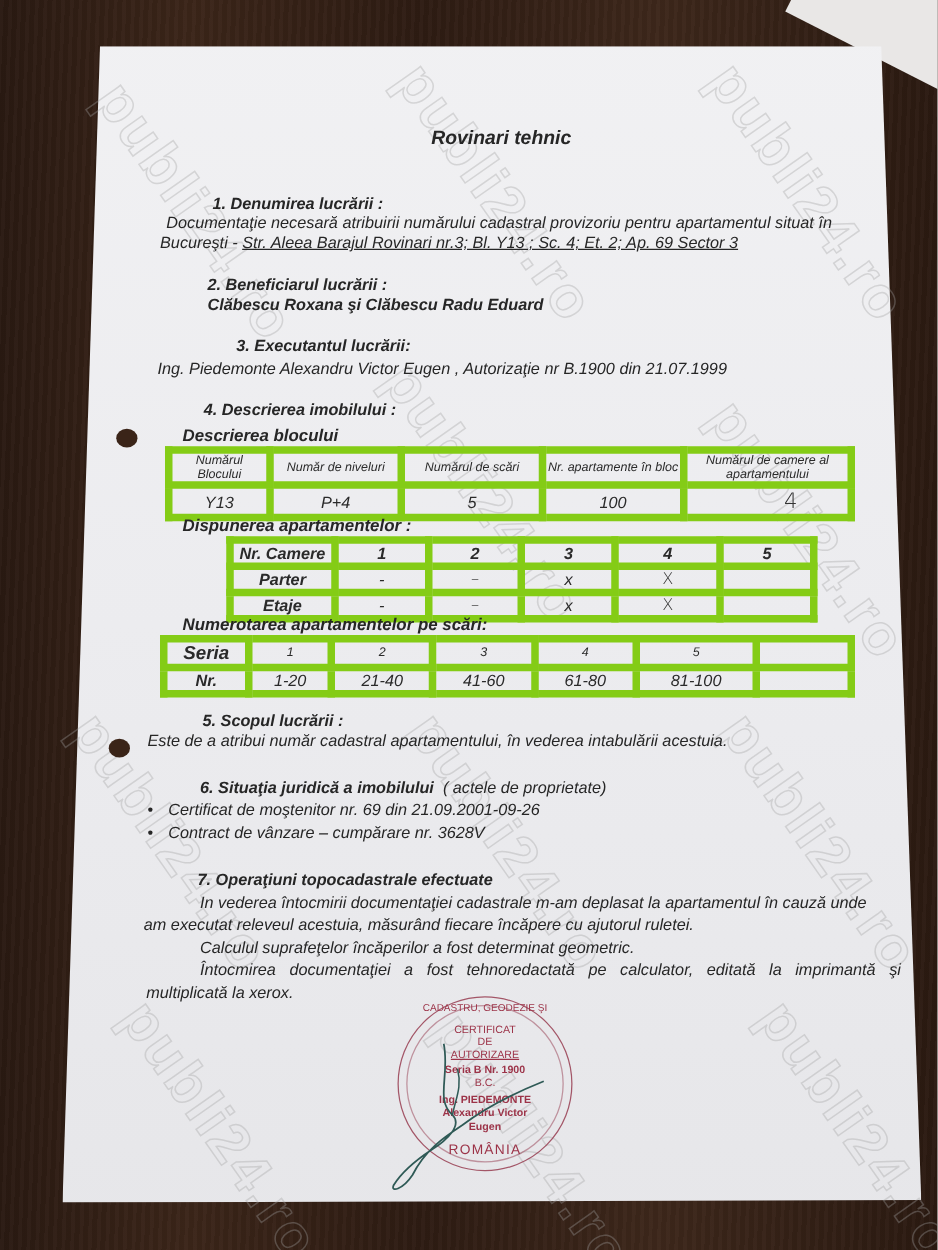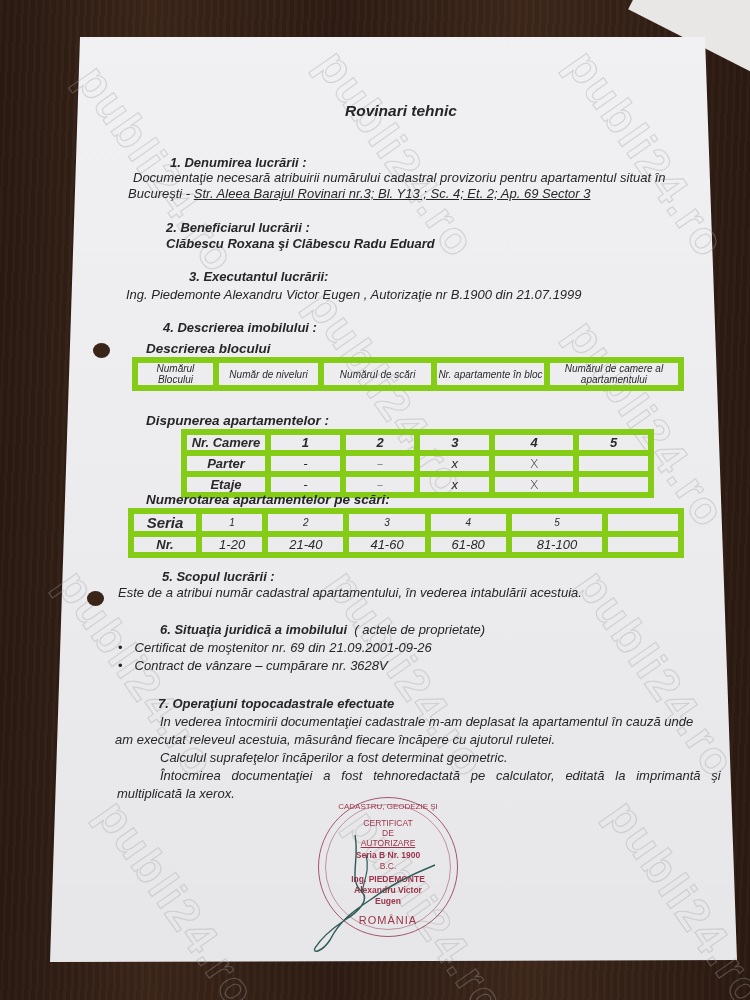--- a/index.html
+++ b/index.html
@@ -86,20 +86,27 @@
 
   <div class="t b" style="left:146px;top:341px;font-size:13.5px;">Descrierea blocului</div>
   <table class="grid" style="left:132px;top:357px;width:552px;font-size:10px;">
     <tbody>
         <tr style="height:26px;">
       <td style="width:70px;">Numărul Blocului</td>
       <td style="width:93px;">Număr de niveluri</td>
       <td style="width:100px;">Numărul de scări</td>
       <td style="width:100px;">Nr. apartamente  în bloc</td>
       <td style="width:120px;">Numărul de camere al apartamentului</td>
+    </tr>
+    <tr style="height:20px;font-size:13px;">
+      <td>Y13</td>
+      <td>P+4</td>
+      <td>5</td>
+      <td>100</td>
+      <td class="hw" style="font-size:17px;text-align:right;padding-right:40px;">4</td>
     </tr>
   </tbody>
     </table>
 
   <div class="t b" style="left:146px;top:413px;font-size:13.5px;">Dispunerea apartamentelor :</div>
   <table class="grid" style="left:133px;top:429px;width:473px;font-size:13px;margin-left:48px;">
     <tbody>
         <tr style="height:17px;font-weight:bold;">
       <td style="width:78px;">Nr. Camere</td>
       <td>1</td>

